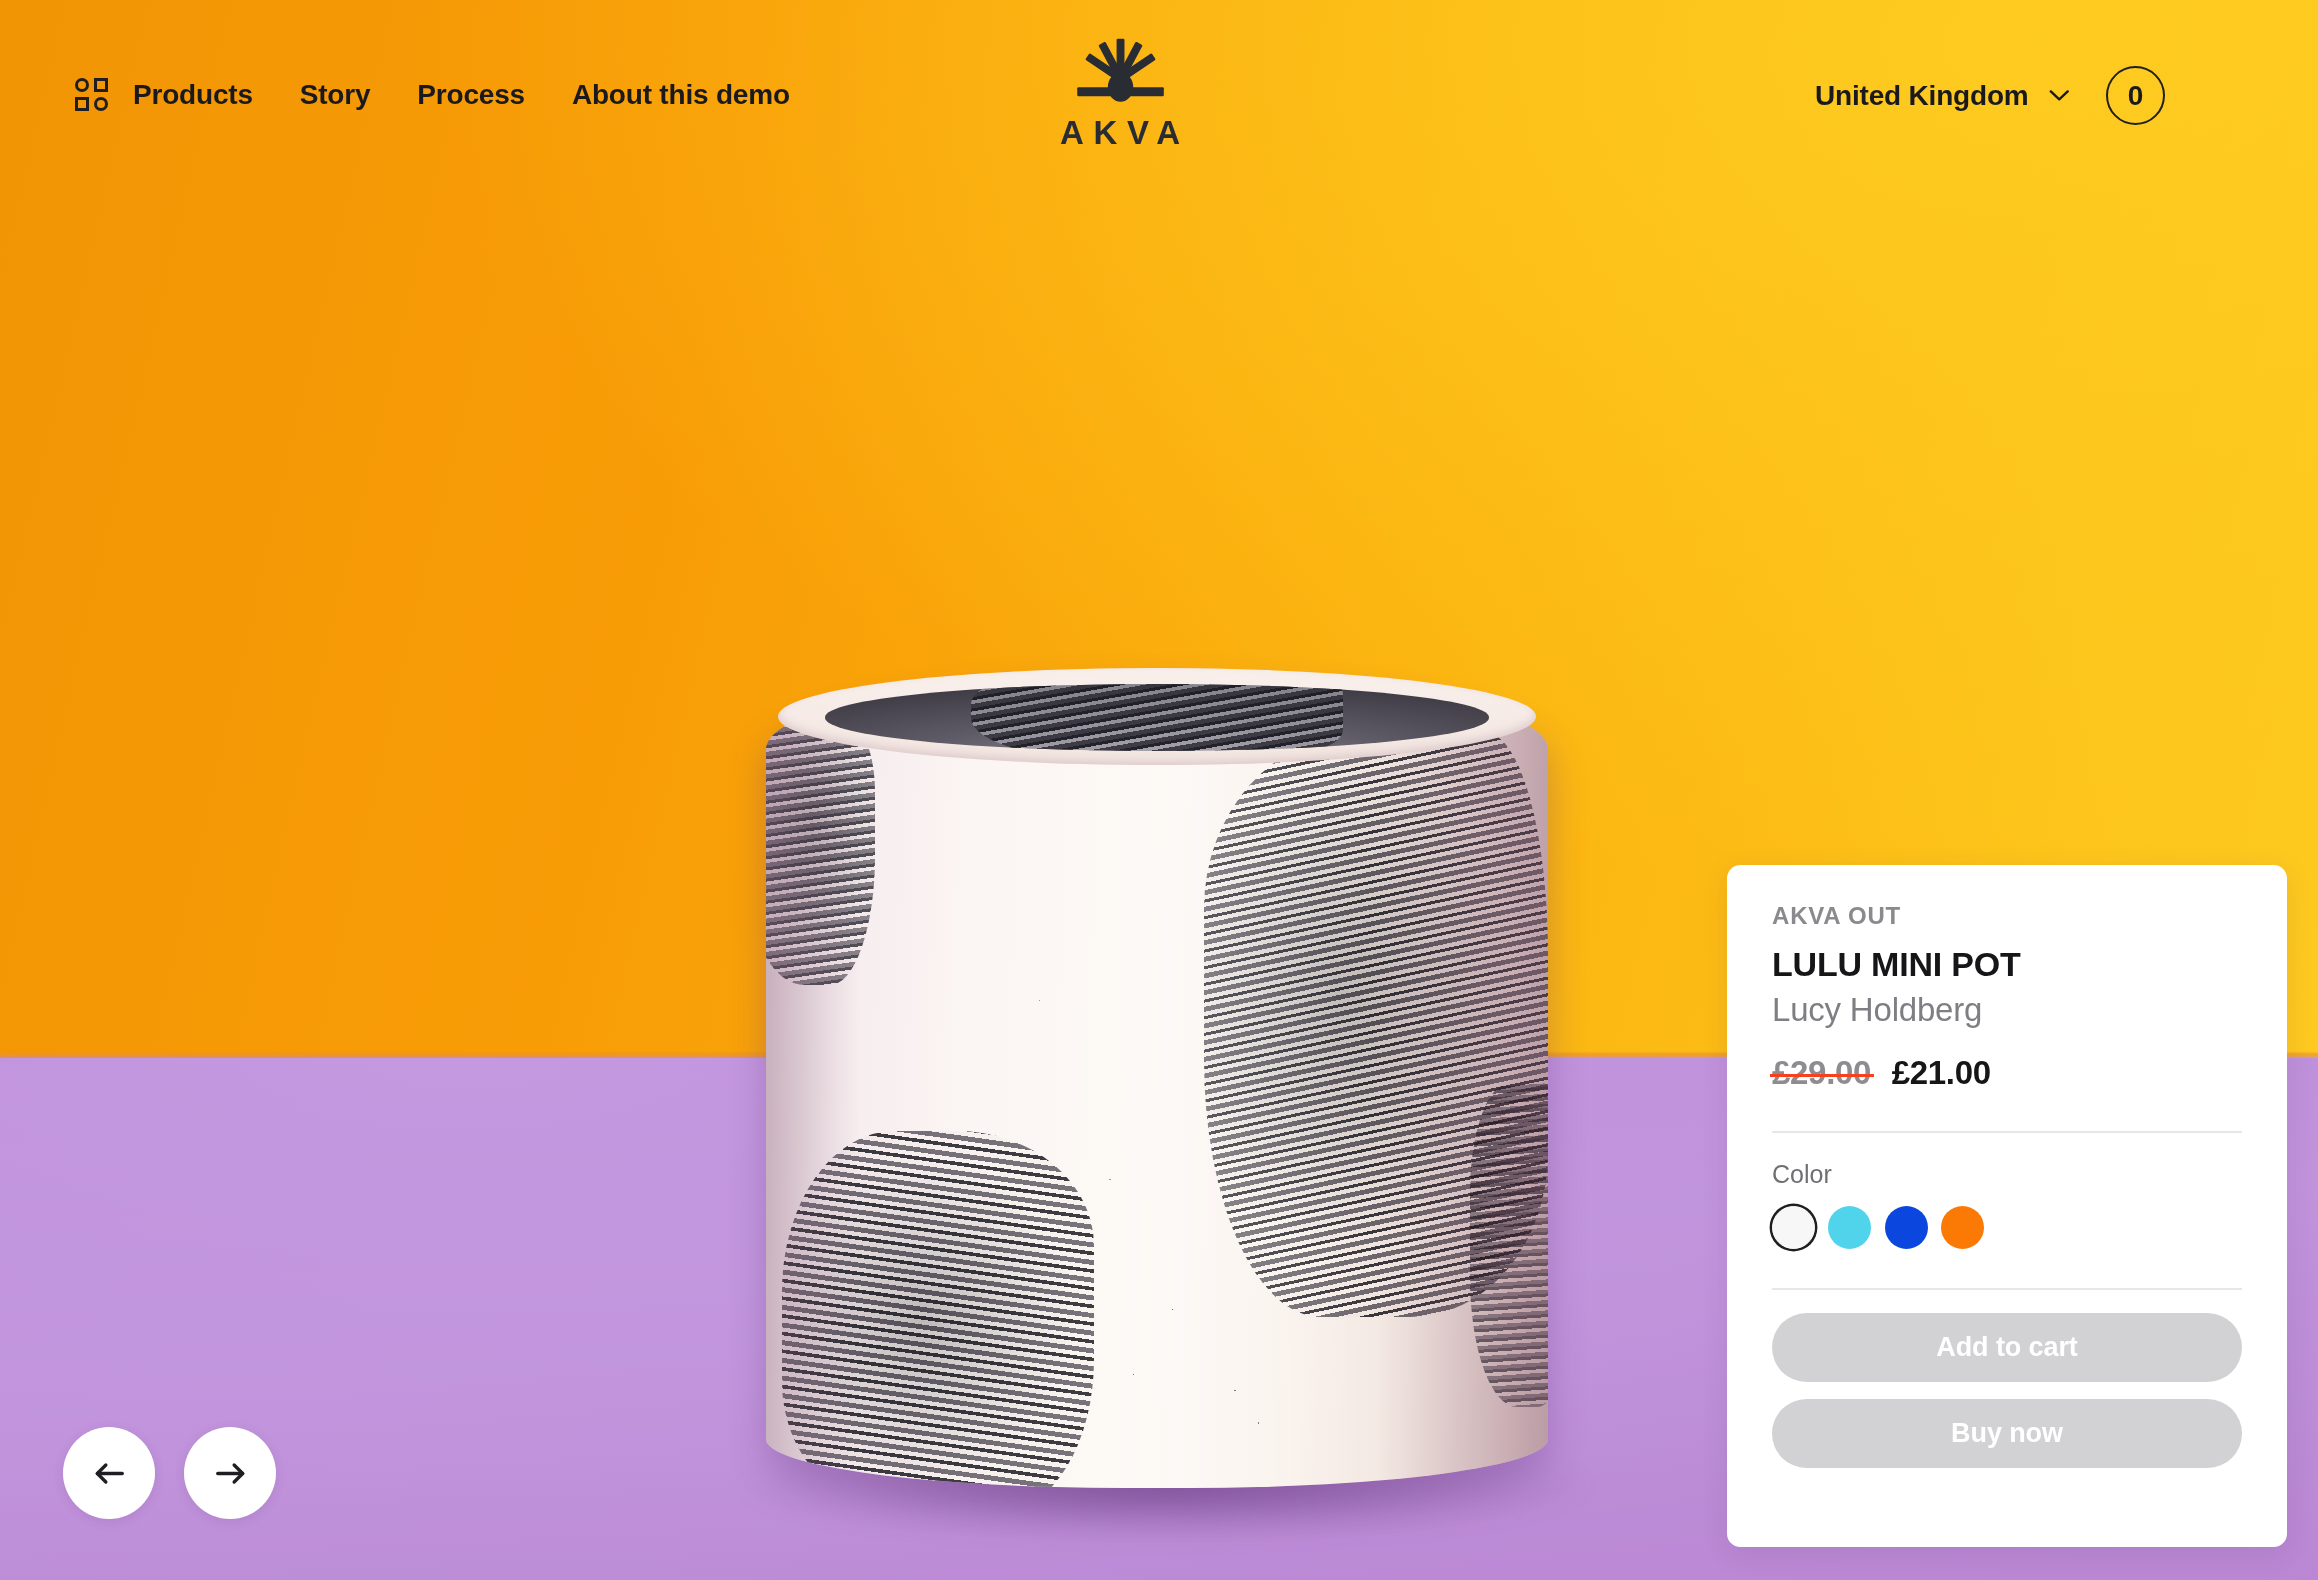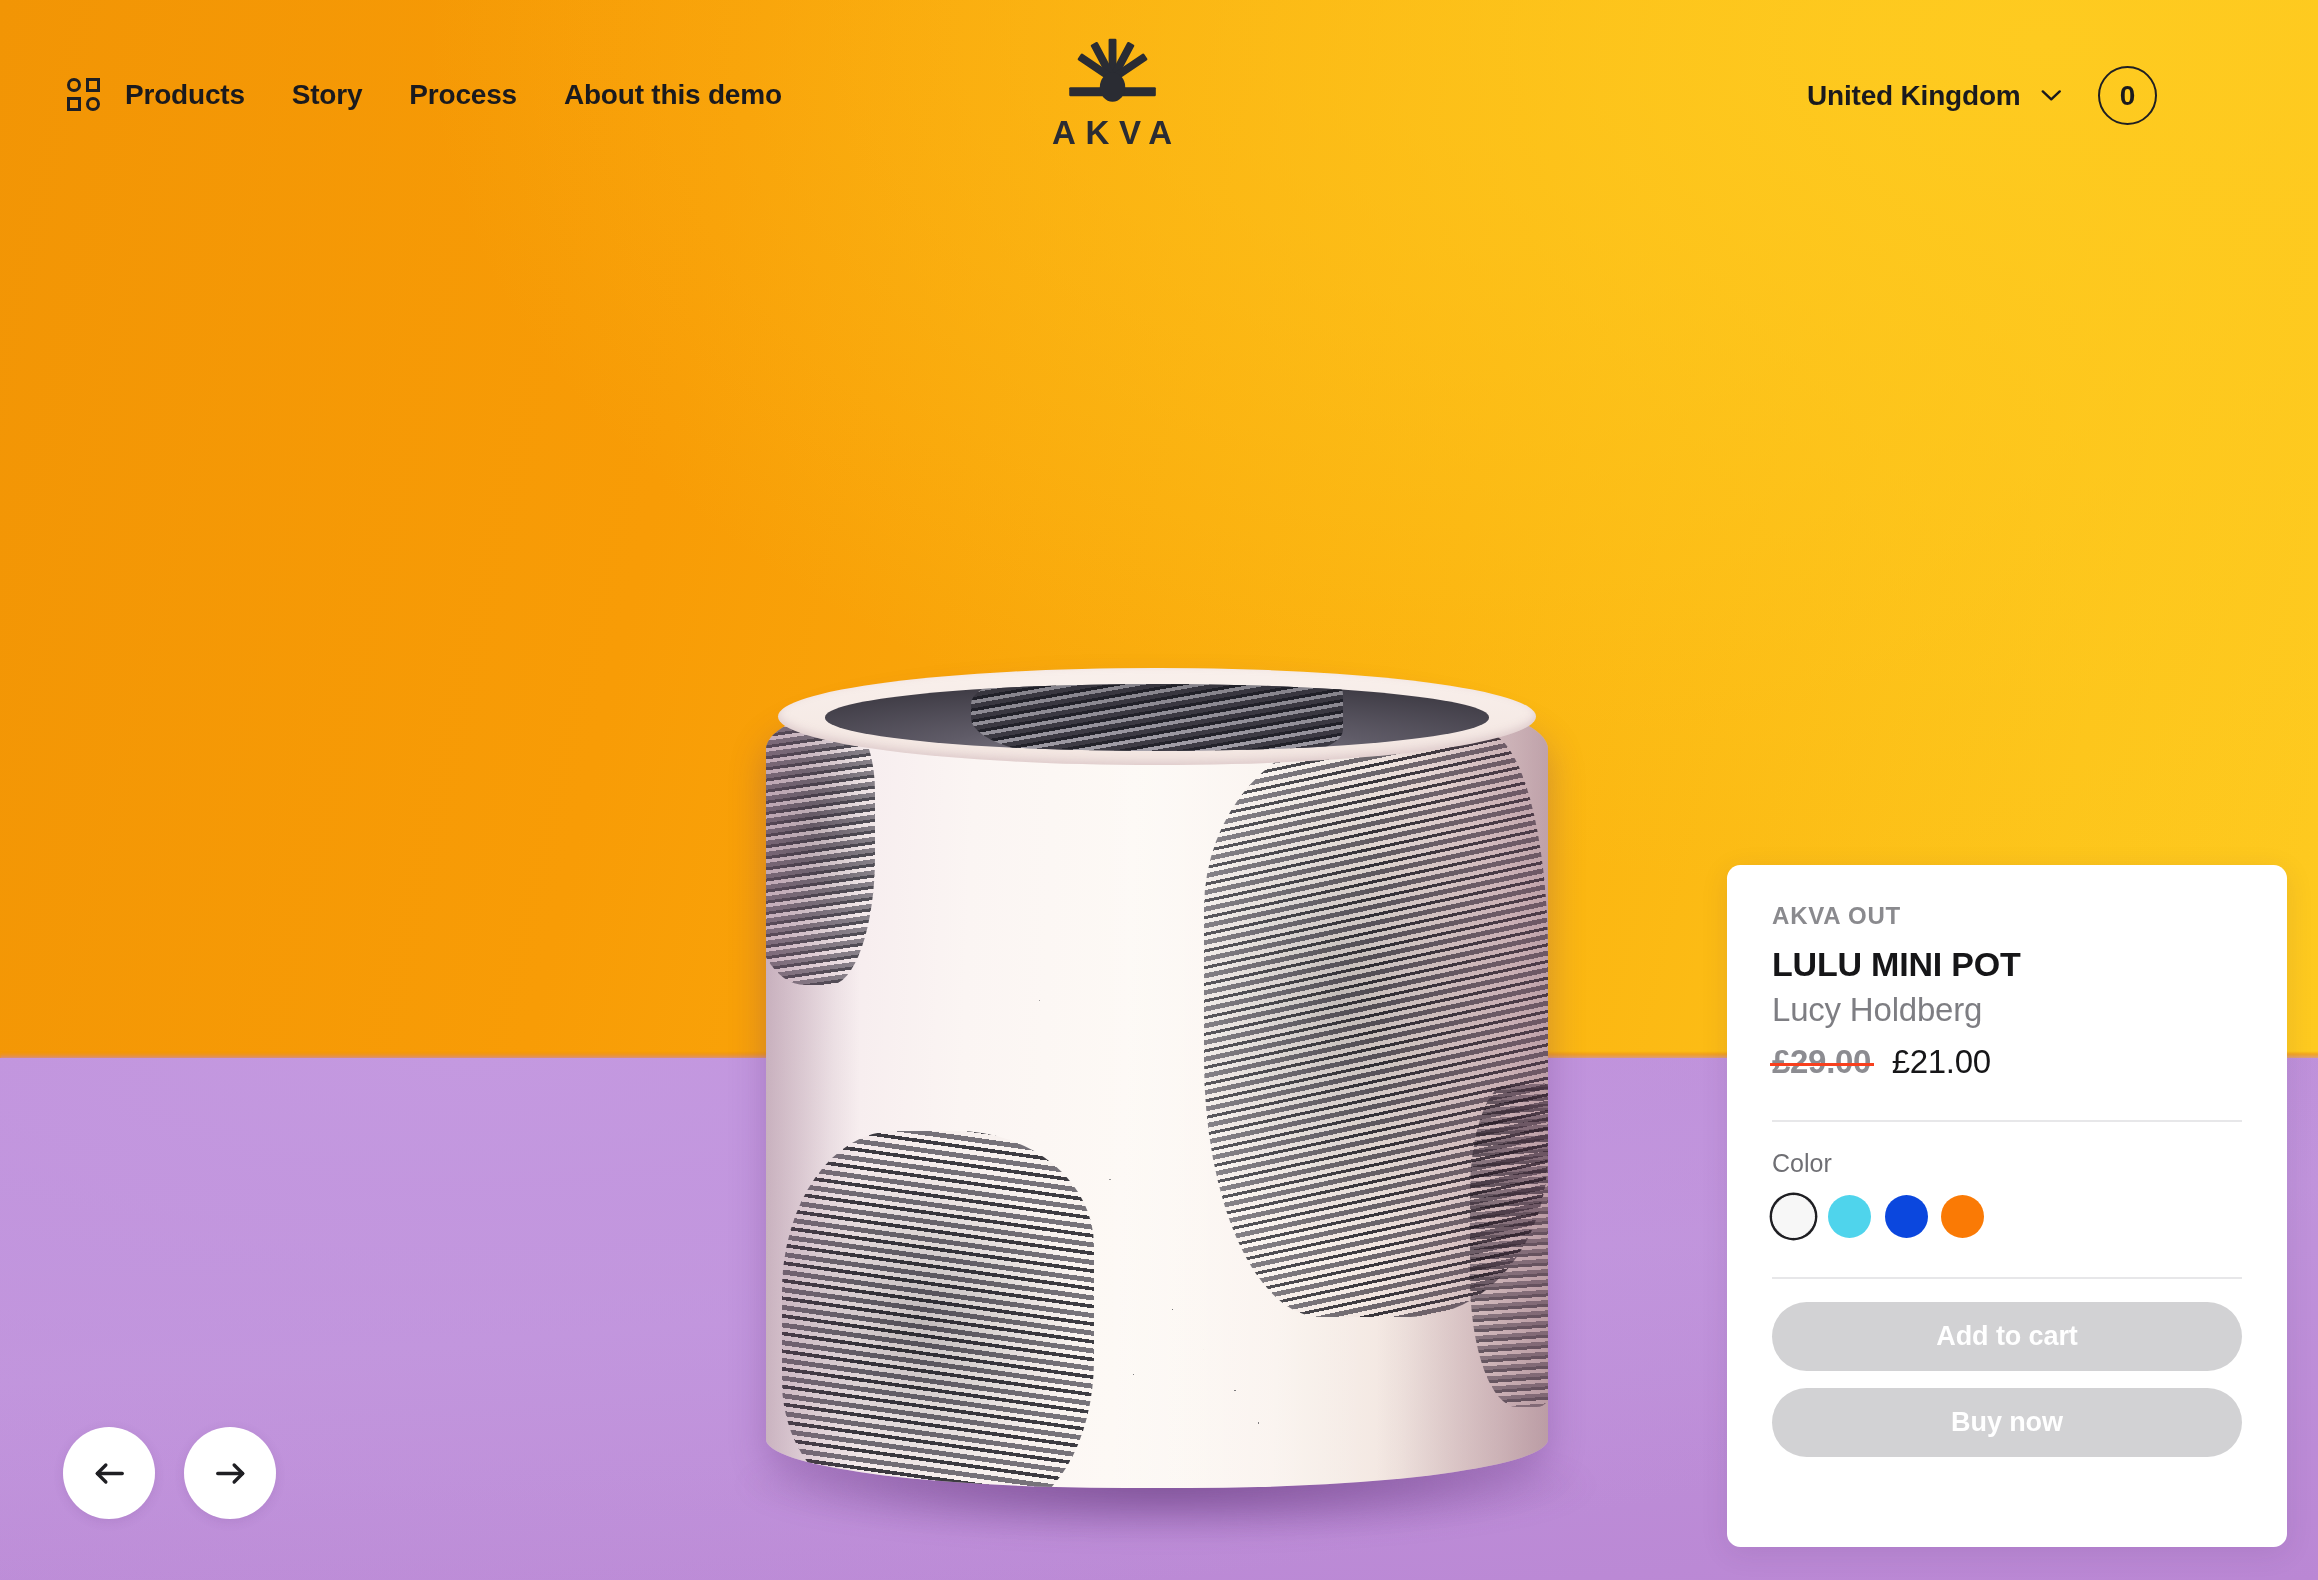--- a/index.html
+++ b/index.html
@@ -201,21 +201,21 @@
     top:1449px;
     width:845px;
     height:91px;
     background:radial-gradient(ellipse at 50% 40%, rgba(88,44,112,.46) 0%, rgba(88,44,112,0) 72%);
     filter:blur(9.7px);
   }
 
   
   .header {
     position:absolute;
-    left:8px; top:0;
+    left:16px; top:0;
     width:2208px;
     height:181px;
     z-index:20;
   }
 
   .nav {
     position:absolute;
     left:59px;
     top:78px;
     display:flex;
@@ -382,23 +382,24 @@
   .price-old::after {
     content:"";
     position:absolute;
     left:-2.4px; right:-2.4px;
     top:52%;
     height:3px;
     background:#F8401E;
   }
   .price-new {
     font-size:33px;
-    font-weight:400;
+    font-weight:700;
     color:#161618;
     letter-spacing:-0.3px;
+    margin-top:11px;
   }
 
   .divider {
     height:1.8px;
     background:#E7E7E9;
     margin:39px 0 0 0;
   }
 
   .color-label {
     margin-top:26.6px;

